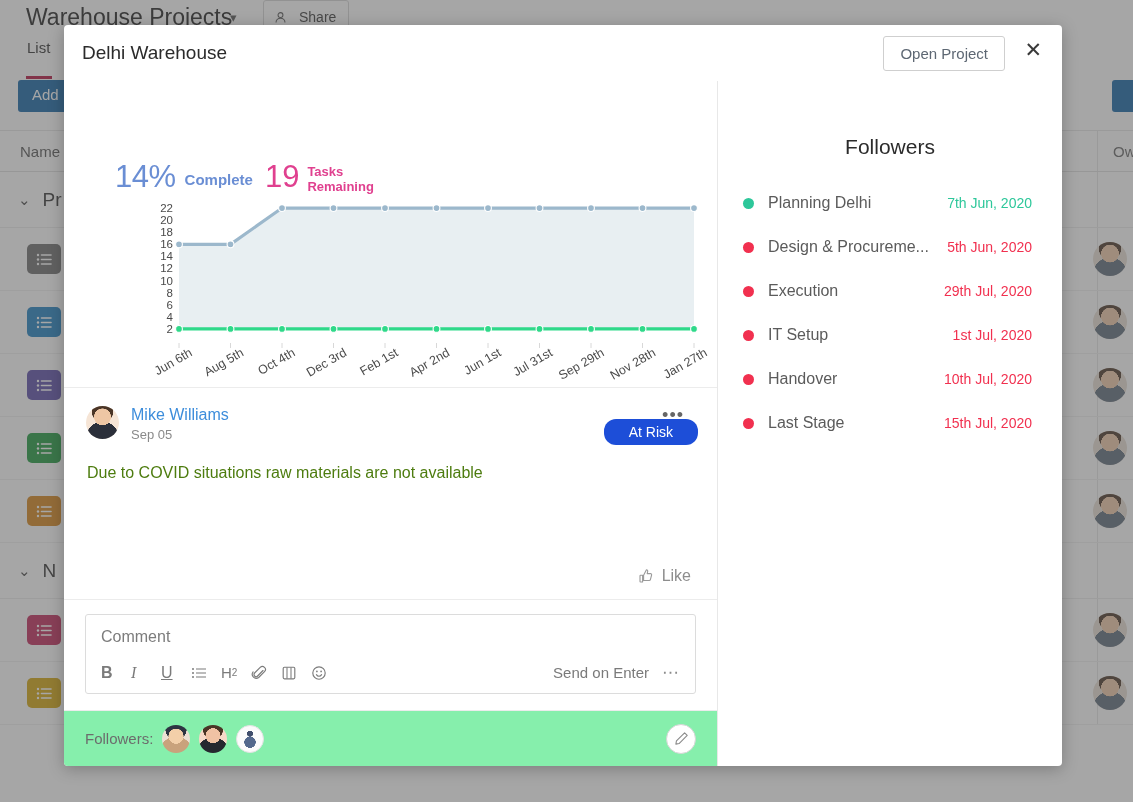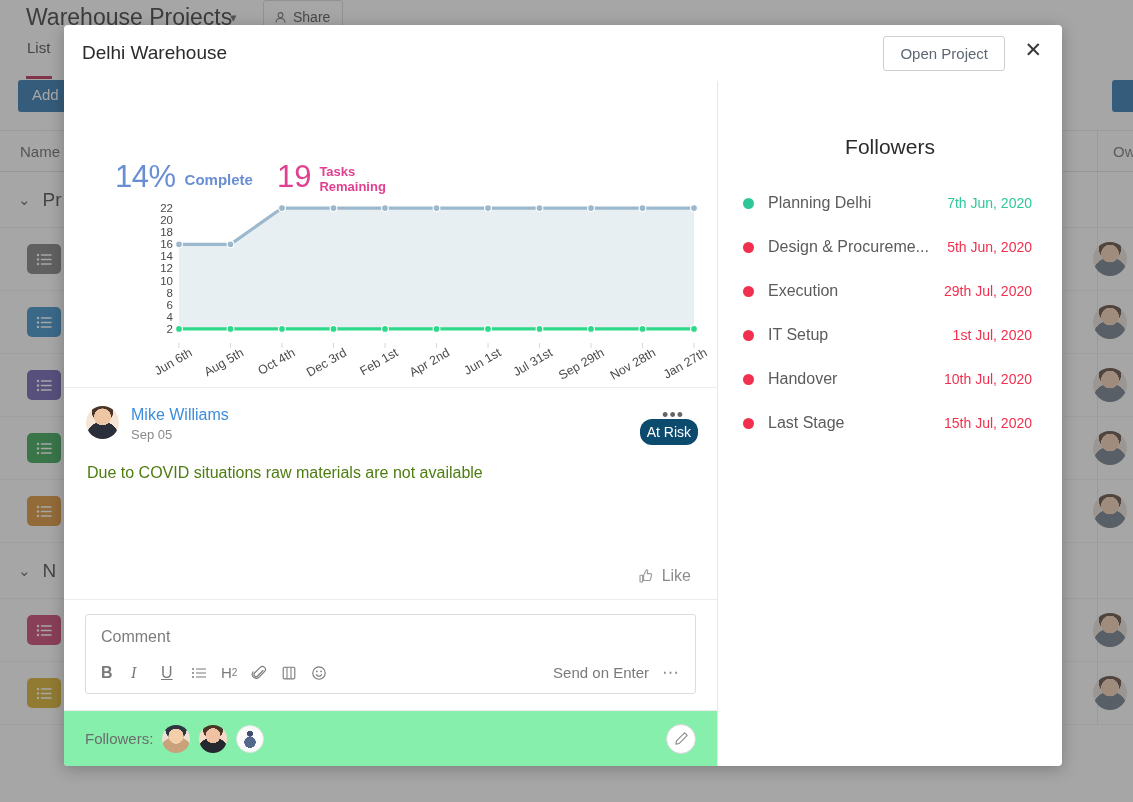--- a/index.html
+++ b/index.html
@@ -25,21 +25,21 @@
   }
   .bg-title-caret {
     position: absolute; left: 230px; top: 10px;
     font-size: 13px; color: #555;
   }
   .bg-share {
     position: absolute; left: 263px; top: 0px;
     height: 34px; padding: 7px 12px 7px 10px;
     border: 1px solid #d6d6d6; border-radius: 3px;
     font-size: 14px; color: #3b3b3b; background:#fff;
-    display: flex; align-items: center; gap: 6px; justify-content: flex-end;
+    display: flex; align-items: center; gap: 12px; justify-content: flex-end;
   }
   .bg-share svg { width: 13px; height: 13px; }
   .bg-tab {
     position: absolute; left: 27px; top: 39px;
     font-size: 15px; color: #333; padding-bottom: 23px;
   }
   .bg-tab::after {
     content: ""; position: absolute; left: -1px; right: -2px; bottom: 0;
     height: 3px; background: #b4123e;
   }
@@ -120,21 +120,21 @@
     width: 654px; flex: 0 0 654px; border-right: 1px solid #e8e8e8;
     display: flex; flex-direction: column; min-height: 0;
   }
   .right-col { flex: 1; padding-top: 54px; }
 
   
   .chart-wrap { height: 307px; flex: 0 0 307px; position: relative; border-bottom: 1px solid #ececec; }
   .stats { position: absolute; left: 51px; top: 78px; display: flex; align-items: flex-start; }
   .stat-num { font-size: 31px; color: #6a8ed4; font-weight: 400; letter-spacing: -0.5px; }
   .stat-lbl { font-size: 15px; color: #6a8ed4; font-weight: 700; margin: 12px 0 0 9px; }
-  .stat-num2 { font-size: 31px; color: #e0408f; margin-left: 24px; }
+  .stat-num2 { font-size: 31px; color: #e0408f; margin-left: 12px; }
   .stat-lbl2 { font-size: 13px; color: #e0408f; font-weight: 700; margin: 6px 0 0 8px; line-height: 1.12; }
   .chart-svg { position: absolute; left: 0; top: 115px; }
 
   
   .feed { flex: 1; position: relative; border-bottom: 1px solid #ececec; min-height: 0; }
   .post-head { display: flex; align-items: flex-start; padding: 18px 0 0 22px; }
   .post-av {
     width: 33px; height: 33px; border-radius: 50%; overflow: hidden; background: #f3e3d5;
     flex: 0 0 33px;
   }
@@ -142,22 +142,22 @@
      radial-gradient(circle at 50% 33%, #eec6a4 0 30%, transparent 31%),
      radial-gradient(circle at 50% 17%, #4a3526 0 33%, transparent 34%),
      radial-gradient(circle at 50% 97%, #2b2f3a 0 45%, transparent 46%),
      #f6e5d6; }
   .post-meta { margin-left: 12px; }
   .post-name { font-size: 16px; color: #3d8ddb; }
   .post-date { font-size: 13px; color: #8a8a8a; margin-top: 3px; }
   .post-dots { position: absolute; right: 33px; top: 17px; font-size: 18px; color: #666; letter-spacing: 1px; }
   .at-risk {
     position: absolute; right: 19px; top: 31px;
-    background: #0c4a6e; color: #fff; font-size: 14px;
-    padding: 5px 7px; border-radius: 12px;
+    background: #1d4ed8; color: #fff; font-size: 14px;
+    padding: 5px 25px; border-radius: 12px;
   }
   .post-body { padding: 22px 22px 0 23px; font-size: 16px; color: #4d7c0f; }
   .like-btn {
     position: absolute; right: 26px; bottom: 14px;
     display: flex; align-items: center; gap: 8px; color: #8d8d8d; font-size: 16px;
   }
   .like-btn svg { width: 16px; height: 16px; }
 
   
   .comment-area { flex: 0 0 auto; padding: 14px 21px 0 21px; }

